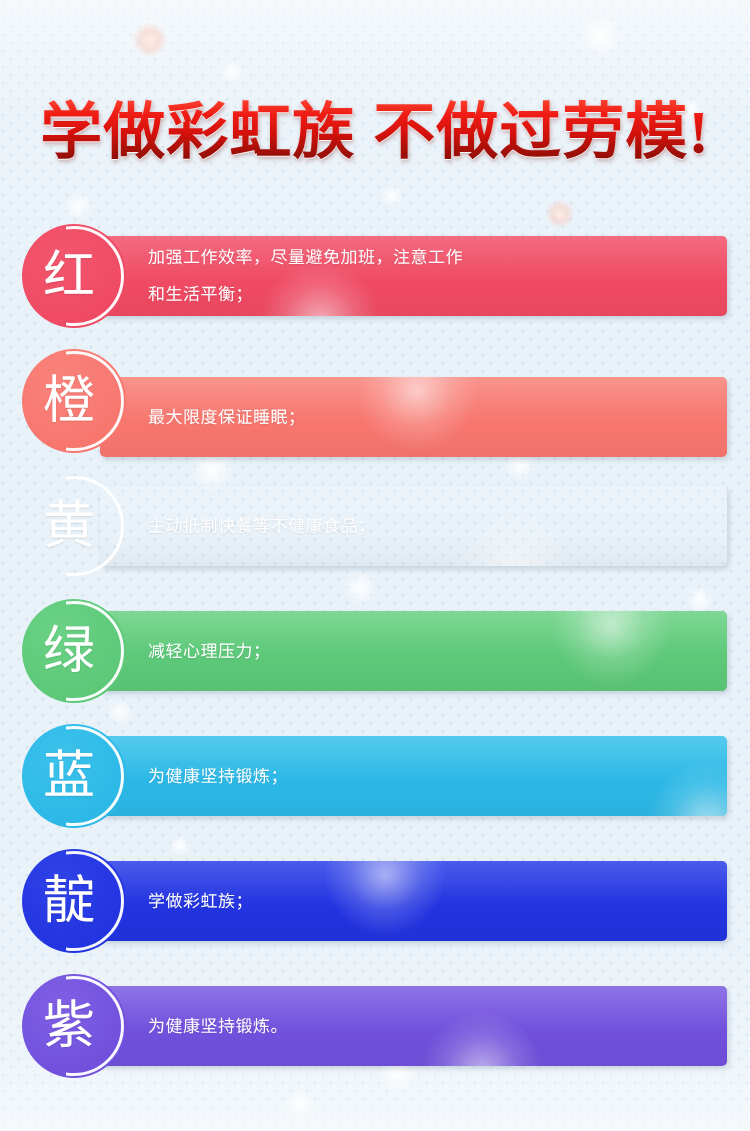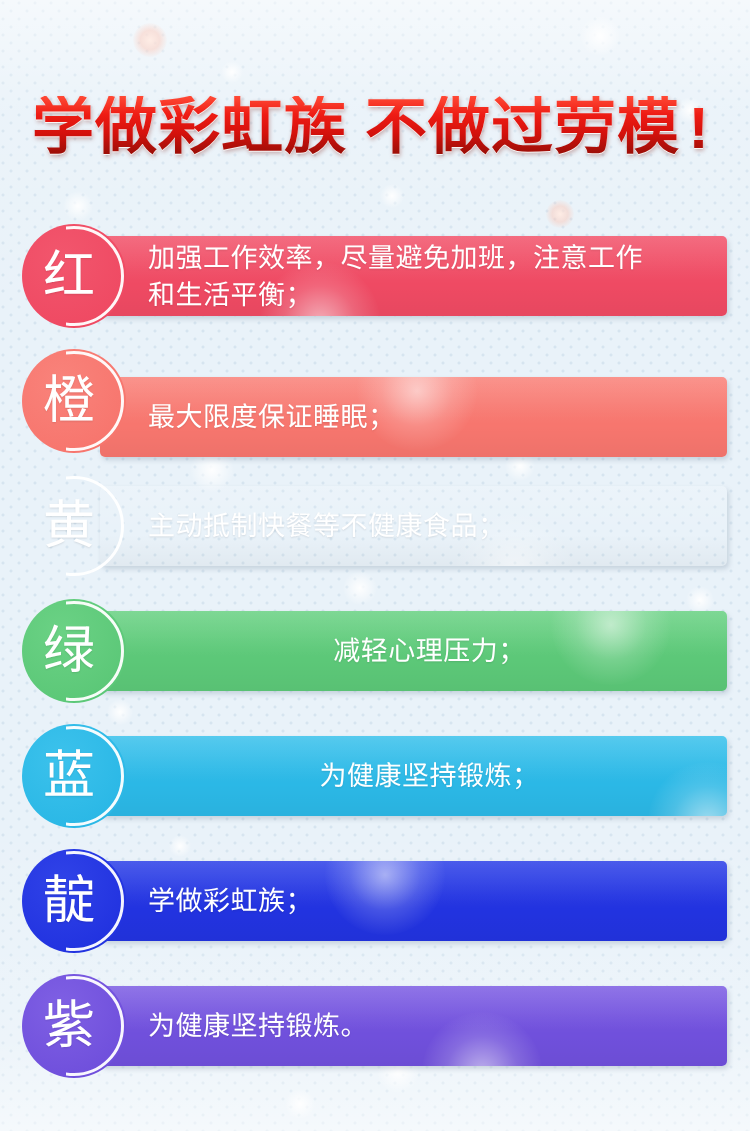--- a/index.html
+++ b/index.html
@@ -78,21 +78,21 @@
   .title-wrap {
     position: absolute;
     top: 96px;
     left: 0;
     width: 750px;
     text-align: center;
     z-index: 8;
   }
   .title {
     display: inline-block;
-    font-family: Liberation Mono, monospace;
+    font-family: Liberation Serif, serif;
     font-size: 62px;
     line-height: 72px;
     font-weight: 700;
     letter-spacing: 1px;
     background-image: linear-gradient(180deg,
         #ff4a36 0%,
         #ee1c14 26%,
         #d4110c 52%,
         #a00f08 78%,
         #7d0b05 100%);
@@ -151,21 +151,21 @@
   }
 
   
   .bar-text {
     position: absolute;
     left: 48px;
     right: 16px;
     top: 50%;
     transform: translateY(-50%);
     color: #ffffff;
-    font-size: 27px;
+    font-size: 17px;
     line-height: 36px;
     font-weight: 400;
     letter-spacing: 0.5px;
     text-shadow: 0 1px 2px rgba(0,0,0,0.10);
     white-space: pre-line;
   }
   .row.two-line .bar-text { line-height: 37px; }
 
   
   .badge {
@@ -270,33 +270,33 @@
           <div class="glow" style="width: 120px; height: 120px; left: 354px; top: 26px;"></div>
           <div class="bar-text">主动抵制快餐等不健康食品；</div>
         </div>
         <div class="badge">
           <div class="disc"></div>
           <div class="ring"></div>
           <div class="char">黄</div>
         </div>
       </div>
       <div class="row">
-        <div class="bar" style="background: linear-gradient(rgb(107, 210, 133) 0%, rgb(92, 200, 120) 55%, rgb(92, 200, 120) 100%); text-align: center;">
+        <div class="bar" style="background: linear-gradient(rgb(107, 210, 133) 0%, rgb(92, 200, 120) 55%, rgb(92, 200, 120) 100%);">
           <div class="sheen"></div>
           <div class="glow" style="width: 120px; height: 120px; left: 451px; top: -46px;"></div>
           <div class="bar-text">减轻心理压力；</div>
         </div>
         <div class="badge">
           <div class="disc" style="background: radial-gradient(circle at 38% 32%, rgb(107, 210, 133) 0%, rgb(92, 200, 120) 72%, rgb(92, 200, 120) 100%);"></div>
           <div class="ring"></div>
           <div class="char">绿</div>
         </div>
       </div>
       <div class="row">
-        <div class="bar" style="background: linear-gradient(rgb(60, 194, 236) 0%, rgb(43, 184, 230) 55%, rgb(43, 184, 230) 100%); text-align: center;">
+        <div class="bar" style="background: linear-gradient(rgb(60, 194, 236) 0%, rgb(43, 184, 230) 55%, rgb(43, 184, 230) 100%);">
           <div class="sheen"></div>
           <div class="glow" style="width: 120px; height: 120px; left: 548px; top: 26px;"></div>
           <div class="bar-text">为健康坚持锻炼；</div>
         </div>
         <div class="badge">
           <div class="disc" style="background: radial-gradient(circle at 38% 32%, rgb(60, 194, 236) 0%, rgb(43, 184, 230) 72%, rgb(43, 184, 230) 100%);"></div>
           <div class="ring"></div>
           <div class="char">蓝</div>
         </div>
       </div>

